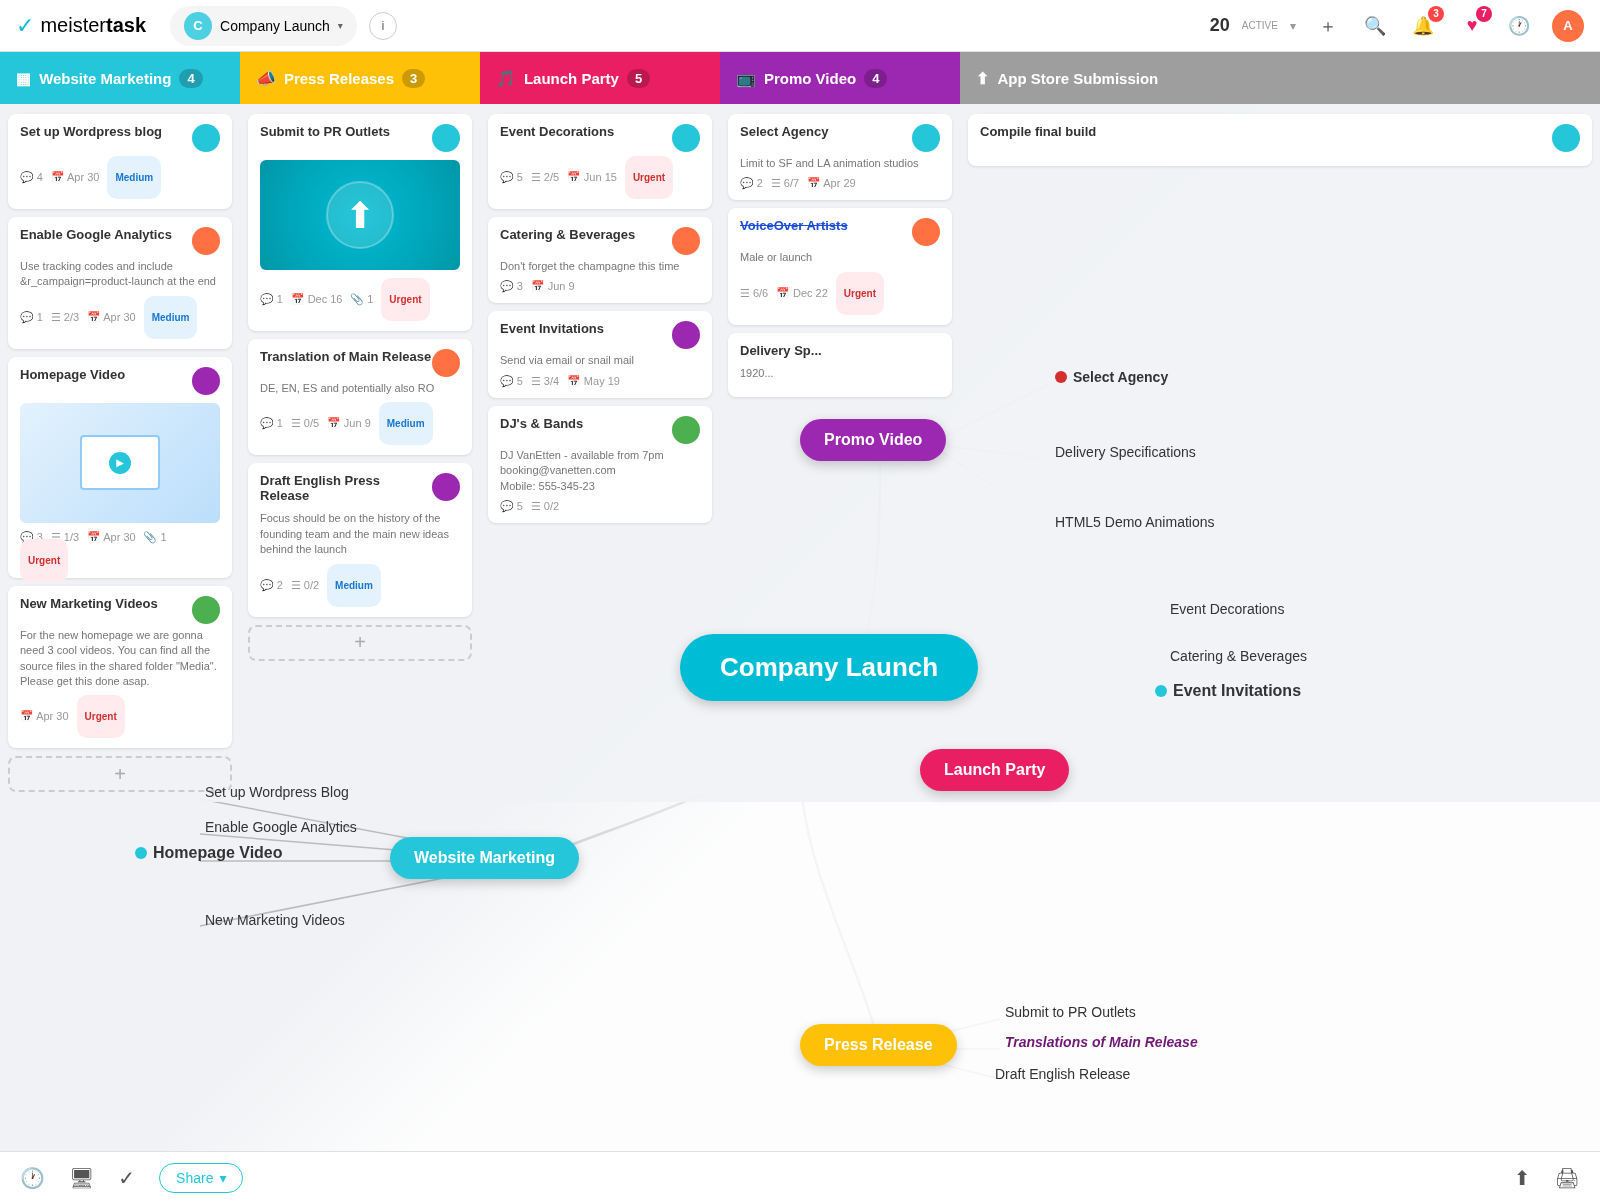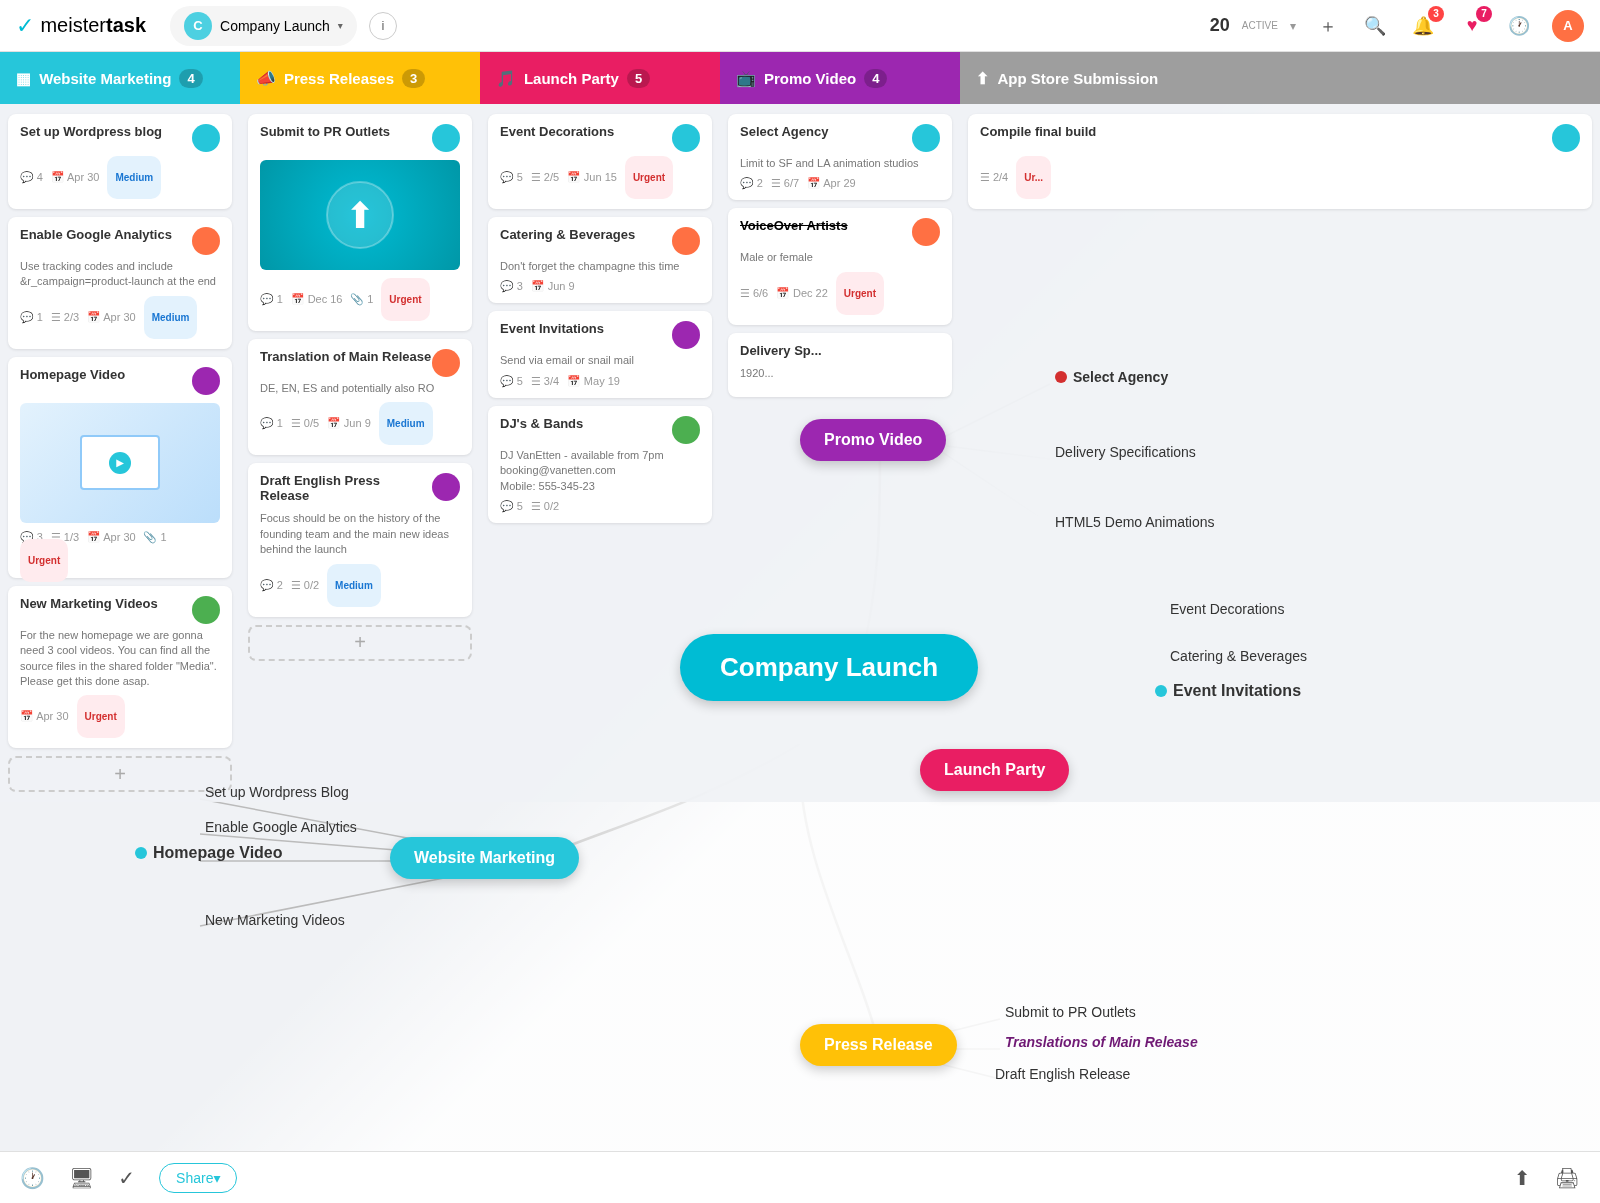--- a/index.html
+++ b/index.html
@@ -115,26 +115,26 @@
     
     .bottom-bar {
       height: 52px; background: #fff; border-top: 1px solid #e0e0e0;
       display: flex; align-items: center; padding: 0 20px; gap: 24px;
       position: absolute; bottom: 0; left: 0; width: 100%; z-index: 100;
     }
     .bottom-icon { color: #555; font-size: 20px; cursor: pointer; }
     .share-btn {
       border: 1px solid #26c6da; color: #26c6da; background: white;
       border-radius: 20px; padding: 6px 16px; font-size: 14px; cursor: pointer;
-      display: flex; align-items: center; 
+      display: flex; align-items: center; gap: 6px;
     }
     .bottom-right { margin-left: auto; display: flex; gap: 24px; }
 
     
-    .strikethrough { text-decoration: line-through; color: #000000; }
+    .strikethrough { text-decoration: line-through; color: #1d4ed8; }
 
     .col-header-app { background: #9e9e9e; flex: 1; display: flex; align-items: center; gap: 8px; padding: 0 16px; color: white; font-size: 15px; font-weight: 600; }
 
     .kanban-col-last { flex: 1; padding: 10px 8px; background: rgba(240,242,245,0.92); min-height: 640px; }
   </style>
 </head>
 <body>
 
 <div class="top-nav">
   <div class="logo">
@@ -381,45 +381,41 @@
           <span class="card-meta-item">☰ 6/7</span>
           <span class="card-meta-item">📅 Apr 29</span>
         </div>
       </div>
 
       <div class="kanban-card">
         <div class="card-header">
           <span class="card-title strikethrough">VoiceOver Artists</span>
           <div class="card-avatar avatar-orange"></div>
         </div>
-        <div class="card-desc">Male or female</div>
+        <div class="card-desc">Male or launch</div>
         <div class="card-meta">
           <span class="card-meta-item">☰ 6/6</span>
           <span class="card-meta-item">📅 Dec 22</span>
           <span class="badge-label badge-urgent">Urgent</span>
         </div>
       </div>
 
       <div class="kanban-card">
         <div class="card-header">
           <span class="card-title">Delivery Sp...</span>
         </div>
         <div class="card-desc">1920...</div>
       </div>
     </div>
 
     <div class="kanban-col-last">
       <div class="kanban-card">
         <div class="card-header">
           <span class="card-title">Compile final build</span>
           <div class="card-avatar avatar-teal"></div>
-        </div>
-        <div class="card-meta">
-          <span class="card-meta-item">☰ 2/4</span>
-          <span class="badge-label badge-urgent">Ur...</span>
         </div>
       </div>
     </div>
   </div>
 
   <div class="diagonal-overlay"></div>
 
   <svg class="mindmap-svg" xmlns="http://www.w3.org/2000/svg">
 
     <path d="M 800 640 C 700 700 620 720 530 757" stroke="#bbb" stroke-width="2.5" fill="none"></path>

